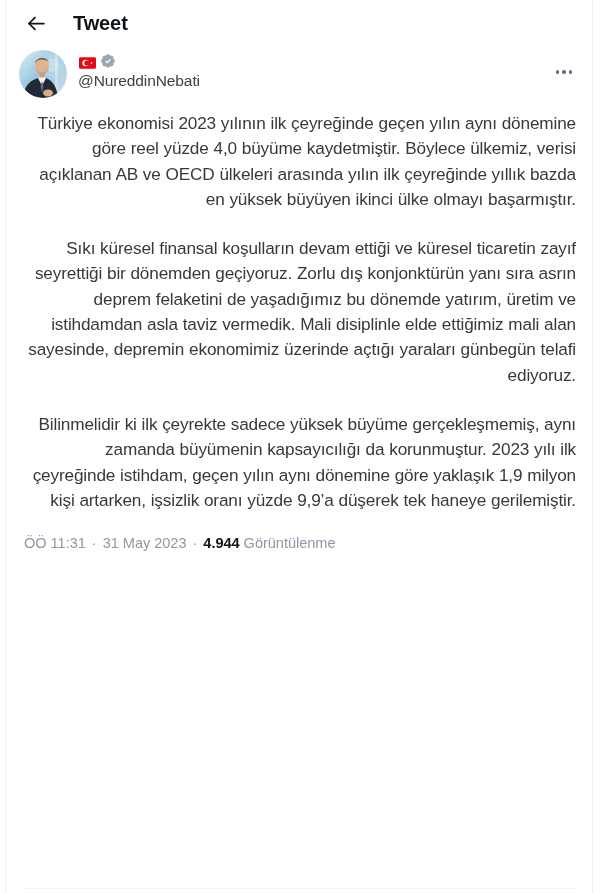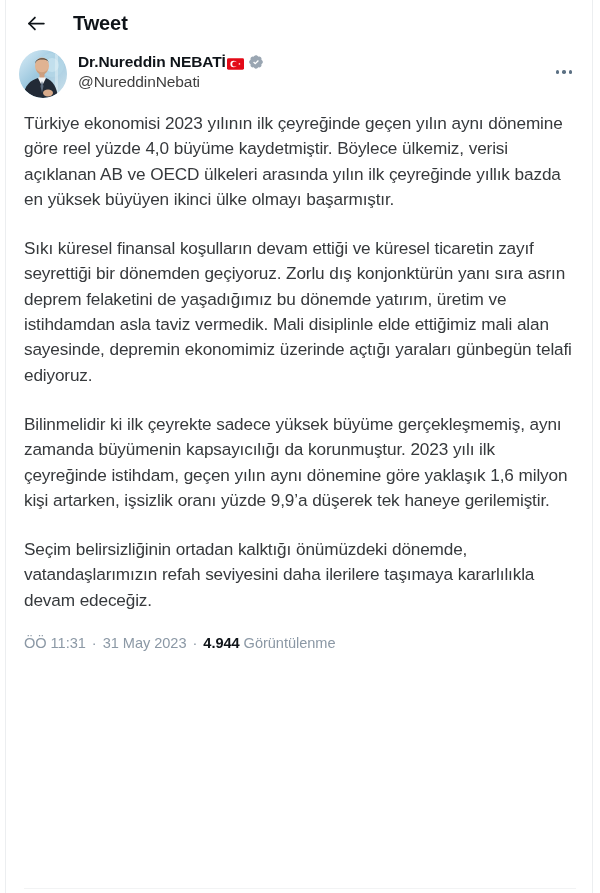--- a/index.html
+++ b/index.html
@@ -150,20 +150,21 @@
   .tweet-body {
     padding: 13px 16px 0 18px;
   }
   .tweet-para {
     font-size: 17.2px;
     line-height: 25.3px;
     color: #36393c;
     margin: 0 0 24px 0;
     letter-spacing: -0.15px;
     word-spacing: 0.2px;
+    text-align: right;
   }
   .tweet-para:last-child { margin-bottom: 0; }
 
   
   .meta-line {
     padding: 22px 18px 0 18px;
     font-size: 14.6px;
     color: #8b98a5;
     letter-spacing: -0.05px;
   }
@@ -232,21 +233,20 @@
 
             <path d="M17.2 18.5 C18.5 23.5 27.5 23.5 28.8 18.5 C28.2 22.6 26 24.6 23 24.6 C20 24.6 17.8 22.6 17.2 18.5 Z" fill="#b98e6e" opacity="0.55"></path>
 
             <ellipse cx="29" cy="43" rx="5" ry="3.4" fill="#d8ab8b"></ellipse>
           </g>
         </svg>
       </div>
 
       <div class="author-meta">
         <div class="name-line">
-          <span class="display-name">Dr.Nureddin NEBATİ</span>
           <span class="flag-emoji">
             <svg width="17" height="12" viewBox="0 0 24 16" aria-hidden="true">
               <rect width="24" height="16" rx="2" fill="#e30a17"></rect>
               <circle cx="9.4" cy="8" r="4.6" fill="#ffffff"></circle>
               <circle cx="11.1" cy="8" r="3.7" fill="#e30a17"></circle>
               <path d="M15.6 8 L18.9 6.9 L16.9 9.7 L16.9 6.3 L18.9 9.1 Z" fill="#ffffff"></path>
             </svg>
           </span>
           <span class="verified-badge">
             <svg width="16" height="16" viewBox="0 0 24 24" aria-hidden="true">
@@ -263,22 +263,21 @@
           <i></i>
             <i></i>
             <i></i>
         </span>
       </div>
     </div>
 
     <div class="tweet-body">
       <p class="tweet-para">Türkiye ekonomisi 2023 yılının ilk çeyreğinde geçen yılın aynı dönemine göre reel yüzde 4,0 büyüme kaydetmiştir. Böylece ülkemiz, verisi açıklanan AB ve OECD ülkeleri arasında yılın ilk çeyreğinde yıllık bazda en yüksek büyüyen ikinci ülke olmayı başarmıştır.</p>
       <p class="tweet-para">Sıkı küresel finansal koşulların devam ettiği ve küresel ticaretin zayıf seyrettiği bir dönemden geçiyoruz. Zorlu dış konjonktürün yanı sıra asrın deprem felaketini de yaşadığımız bu dönemde yatırım, üretim ve istihdamdan asla taviz vermedik. Mali disiplinle elde ettiğimiz mali alan sayesinde, depremin ekonomimiz üzerinde açtığı yaraları günbegün telafi ediyoruz.</p>
-      <p class="tweet-para">Bilinmelidir ki ilk çeyrekte sadece yüksek büyüme gerçekleşmemiş, aynı zamanda büyümenin kapsayıcılığı da korunmuştur. 2023 yılı ilk çeyreğinde istihdam, geçen yılın aynı dönemine göre yaklaşık 1,6 milyon kişi artarken, işsizlik oranı yüzde 9,9’a düşerek tek haneye gerilemiştir.</p>
-      <p class="tweet-para">Seçim belirsizliğinin ortadan kalktığı önümüzdeki dönemde, vatandaşlarımızın refah seviyesini daha ilerilere taşımaya kararlılıkla devam edeceğiz.</p>
+      <p class="tweet-para">Bilinmelidir ki ilk çeyrekte sadece yüksek büyüme gerçekleşmemiş, aynı zamanda büyümenin kapsayıcılığı da korunmuştur. 2023 yılı ilk çeyreğinde istihdam, geçen yılın aynı dönemine göre yaklaşık 1,9 milyon kişi artarken, işsizlik oranı yüzde 9,9’a düşerek tek haneye gerilemiştir.</p>
     </div>
 
     <div class="meta-line">
       <span>ÖÖ 11:31</span>
       <span class="meta-sep">·</span>
       <span>31 May 2023</span>
       <span class="meta-sep">·</span>
       <span class="views-count">4.944</span>
       <span>Görüntülenme</span>
     </div>

